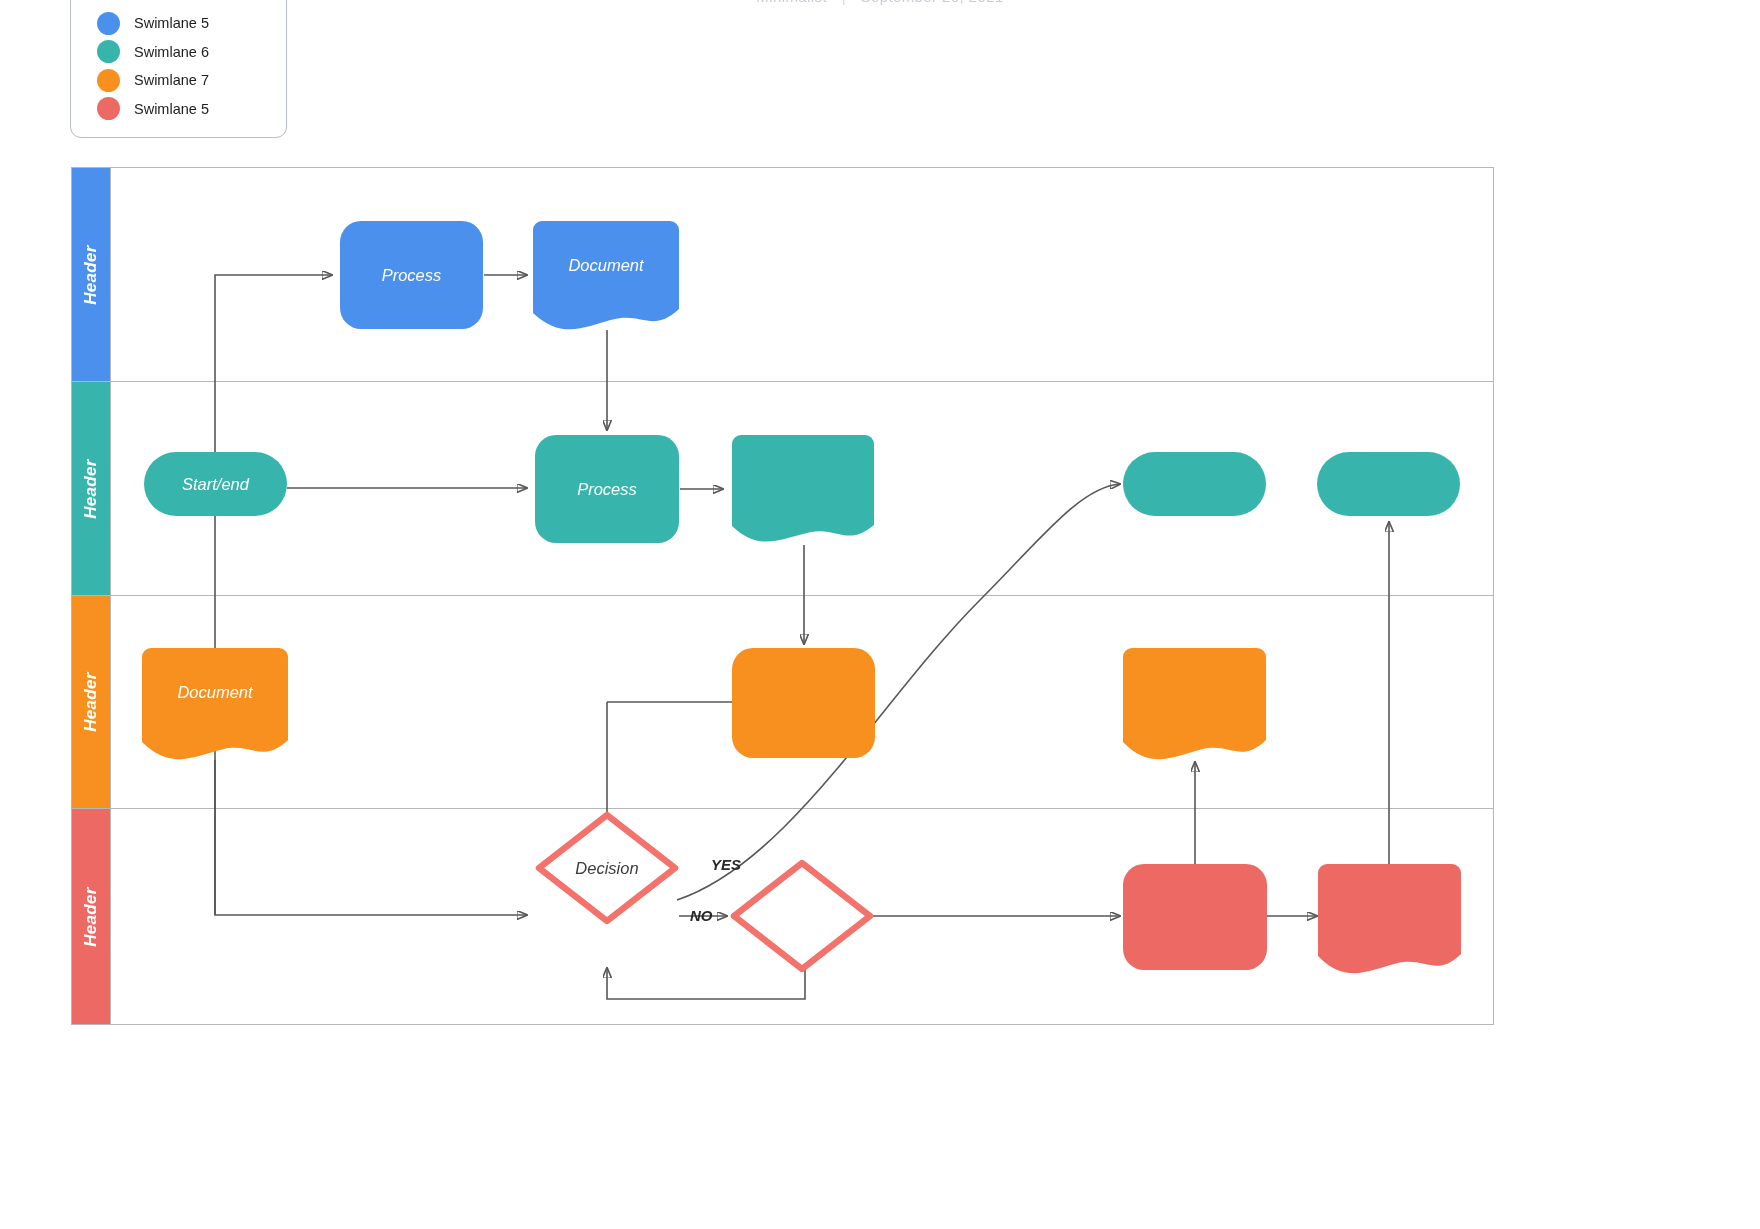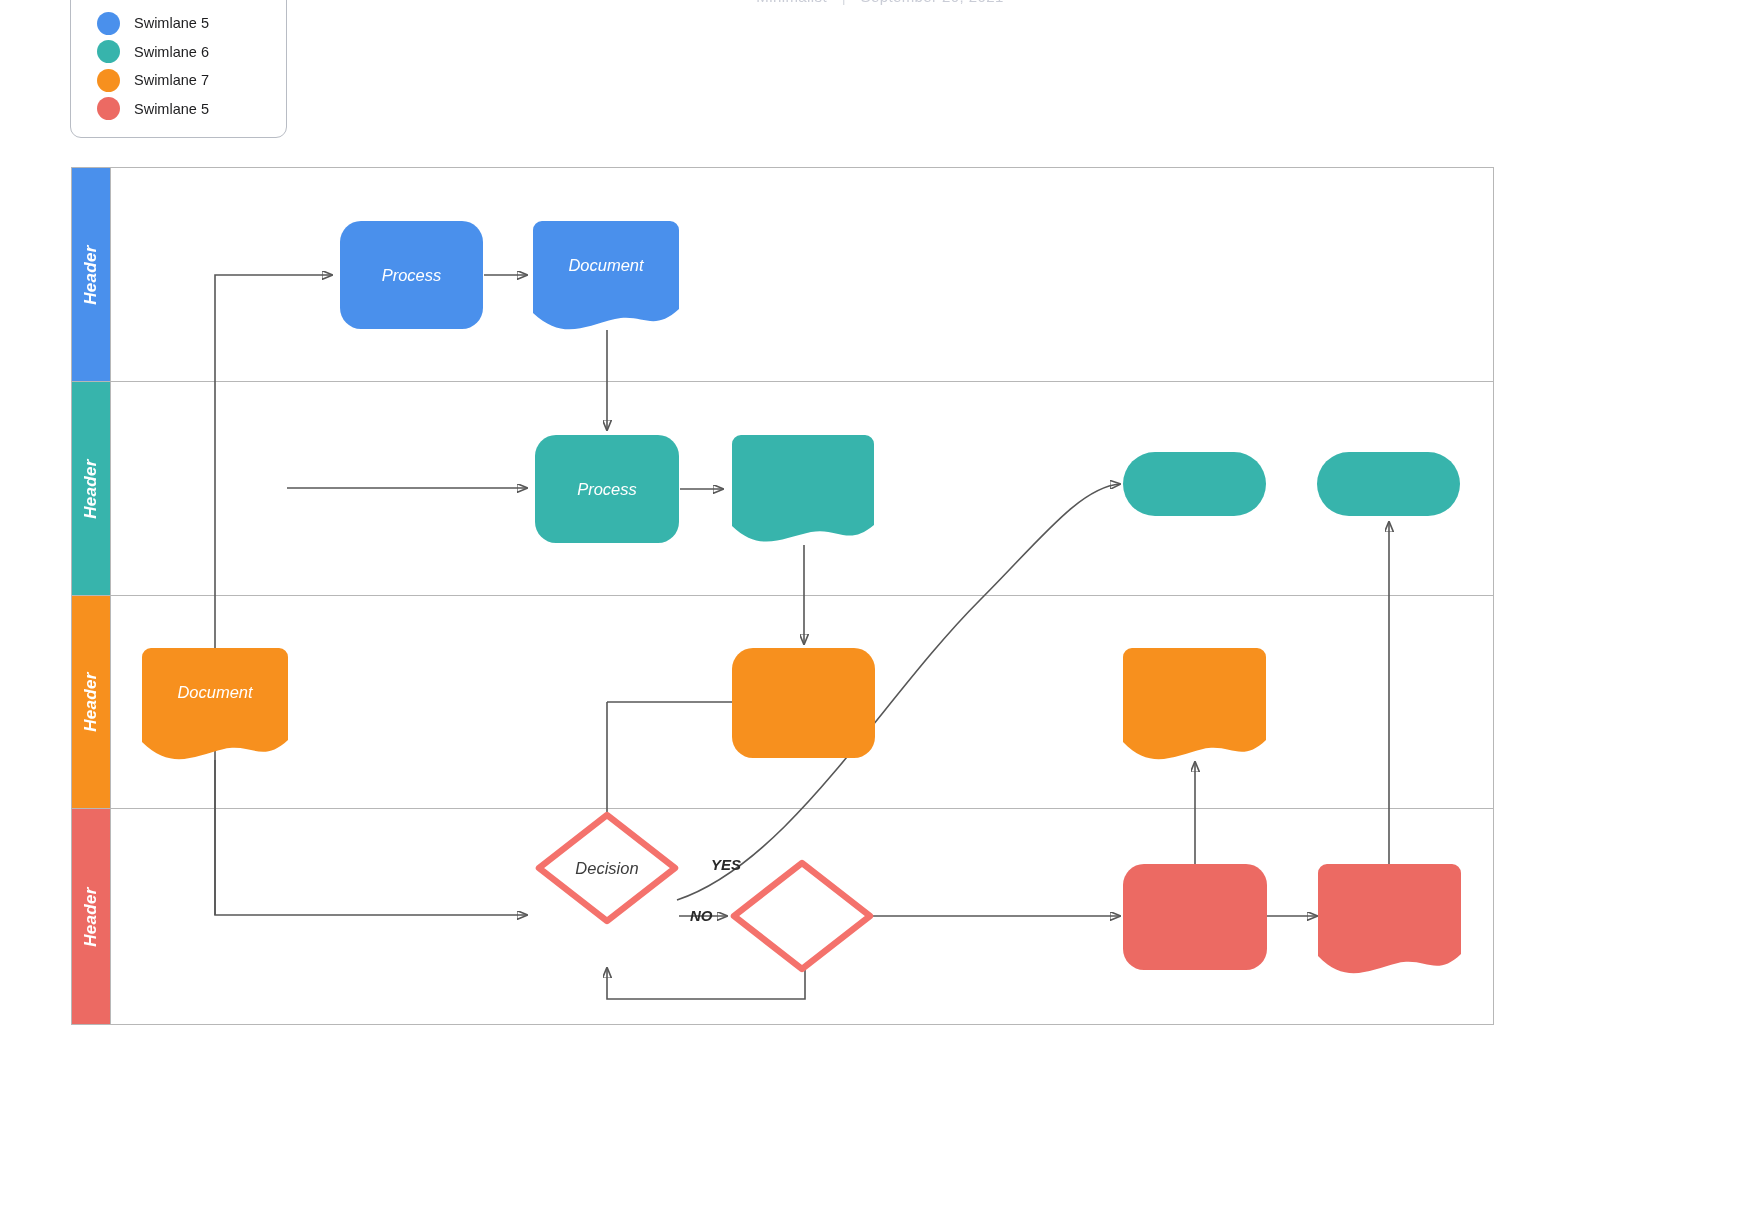--- a/index.html
+++ b/index.html
@@ -246,20 +246,23 @@
     <div class="shape docshape" style="left:533px; top:221px; width:146px; height:112px;">
       <svg viewBox="0 0 146 112" preserveAspectRatio="none">
         <path d="M9,0 H137 A9,9 0 0 1 146,9 V88
                  C120,112 110,92 82,98
                  C52,105 30,120 0,92
                  V9 A9,9 0 0 1 9,0 Z" fill="#4a90ec"></path>
       </svg>
       <span class="shape-label" style="height:80%;">Document</span>
     </div>
 
+    <div class="shape pill" style="left:144px; top:452px; width:143px; height:64px; background:#37b4ac;">
+      <span class="shape-label">Start/end</span>
+    </div>
 
     <div class="shape rect" style="left:535px; top:435px; width:144px; height:108px; background:#37b4ac;">
       <span class="shape-label">Process</span>
     </div>
 
     <div class="shape docshape" style="left:732px; top:435px; width:142px; height:110px;">
       <svg viewBox="0 0 142 110" preserveAspectRatio="none">
         <path d="M9,0 H133 A9,9 0 0 1 142,9 V90
                  C116,112 106,92 79,97
                  C50,103 28,118 0,91

